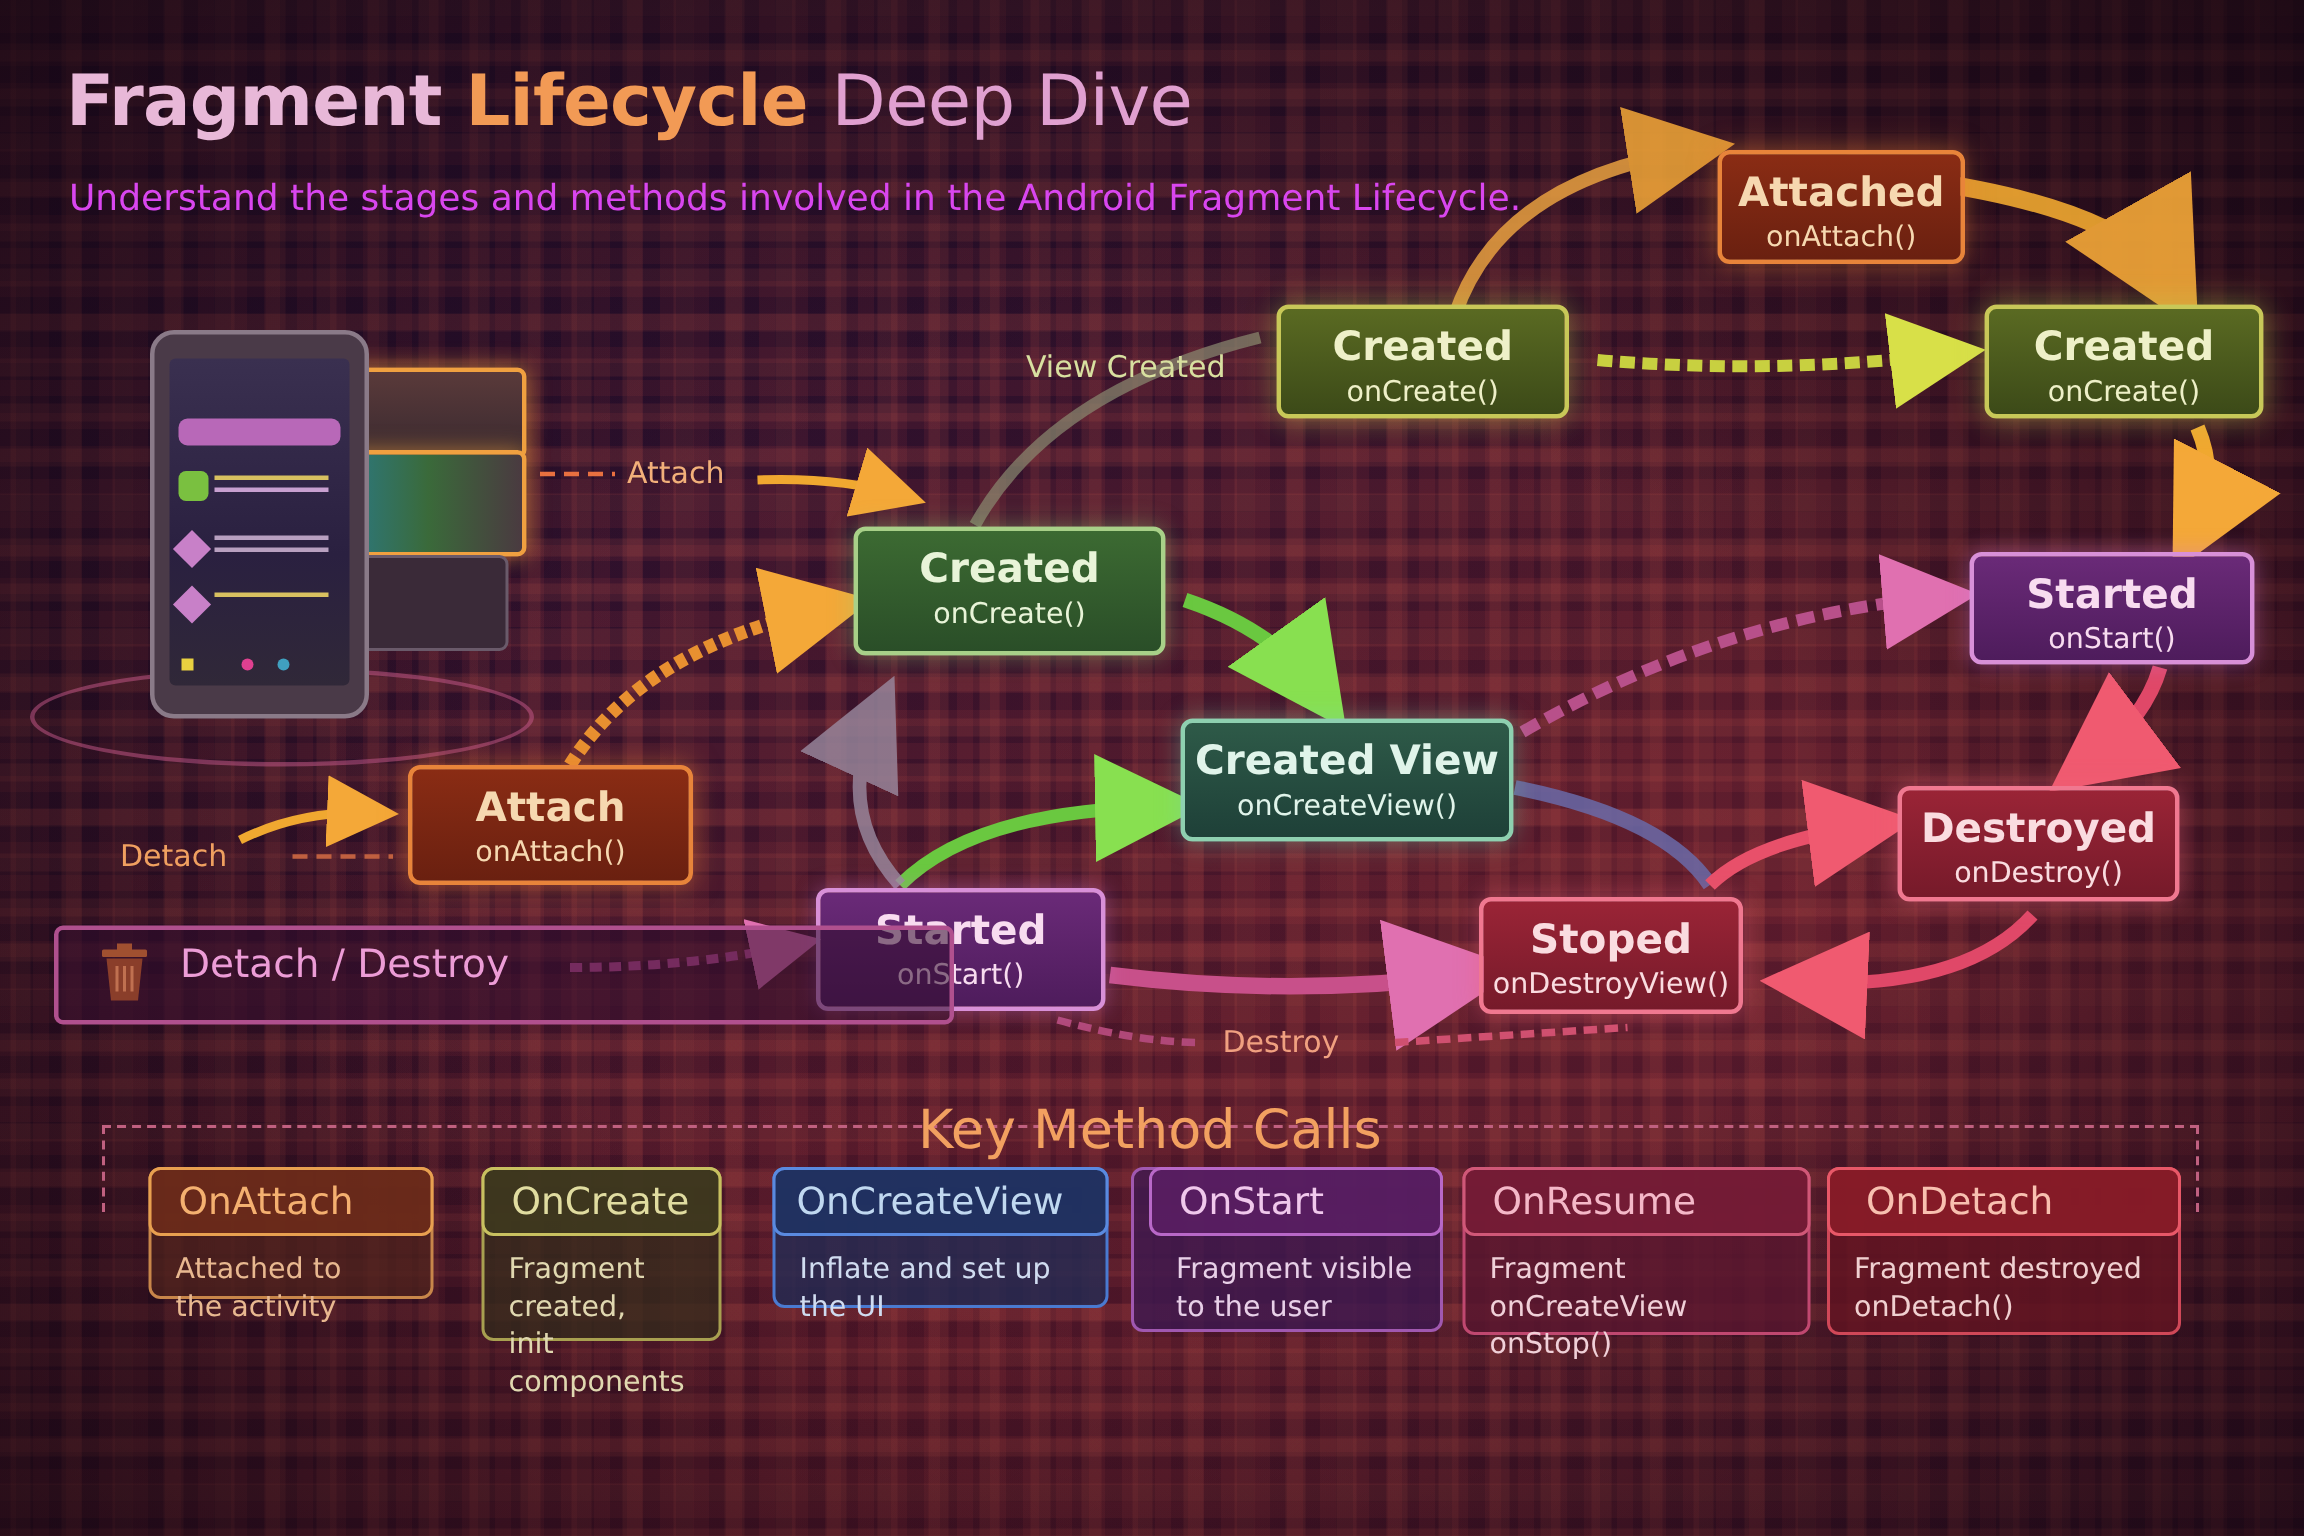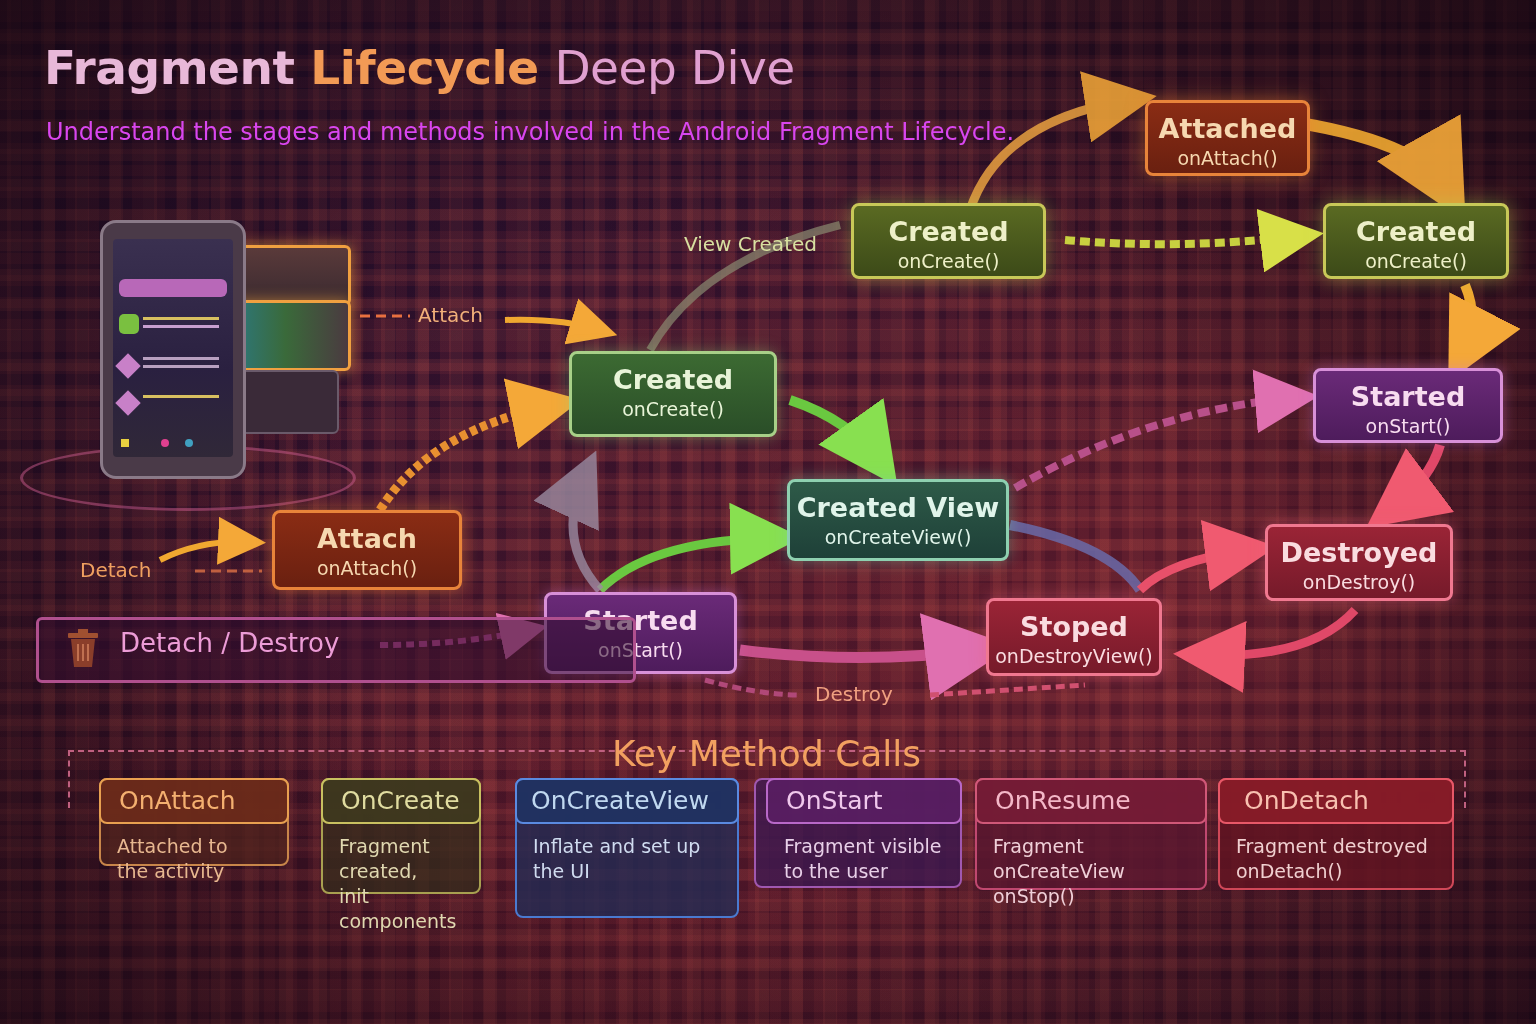--- a/index.html
+++ b/index.html
@@ -252,21 +252,21 @@
     <div>the activity</div>
   </div>
 </div>
 <div class="km-card" style="left:304px;width:160px;height:116px;border-color:#a8a050;background:rgba(54,44,28,0.75);margin-left:17px;">
   <div class="h" style="border-color:#c8c060;background:rgba(62,58,30,0.85);color:#e0dca0;">OnCreate</div>
   <div class="d" style="color:#e0d8b0;">
     <div>Fragment created,</div>
     <div>init components</div>
   </div>
 </div>
-<div class="km-card" style="left:515px;width:224px;height:140px;border-color:#4a7ad0;background:rgba(34,42,84,0.8);">
+<div class="km-card" style="left:515px;width:224px;height:94px;border-color:#4a7ad0;background:rgba(34,42,84,0.8);">
   <div class="h" style="border-color:#5a8ae0;background:rgba(30,50,100,0.85);color:#c0d8f0;padding-left:14px;">OnCreateView</div>
   <div class="d" style="color:#d0dcf0;">
     <div>Inflate and set up</div>
     <div>the UI</div>
   </div>
 </div>
 <div class="km-card" style="left:754px;width:208px;height:110px;border-color:#a058b0;background:rgba(60,24,80,0.8);padding-left:12px;">
   <div class="h" style="border-color:#b868c8;background:rgba(90,30,100,0.85);color:#f0c8ec;">OnStart</div>
   <div class="d" style="color:#e8d0e8;">
     <div>Fragment visible</div>

